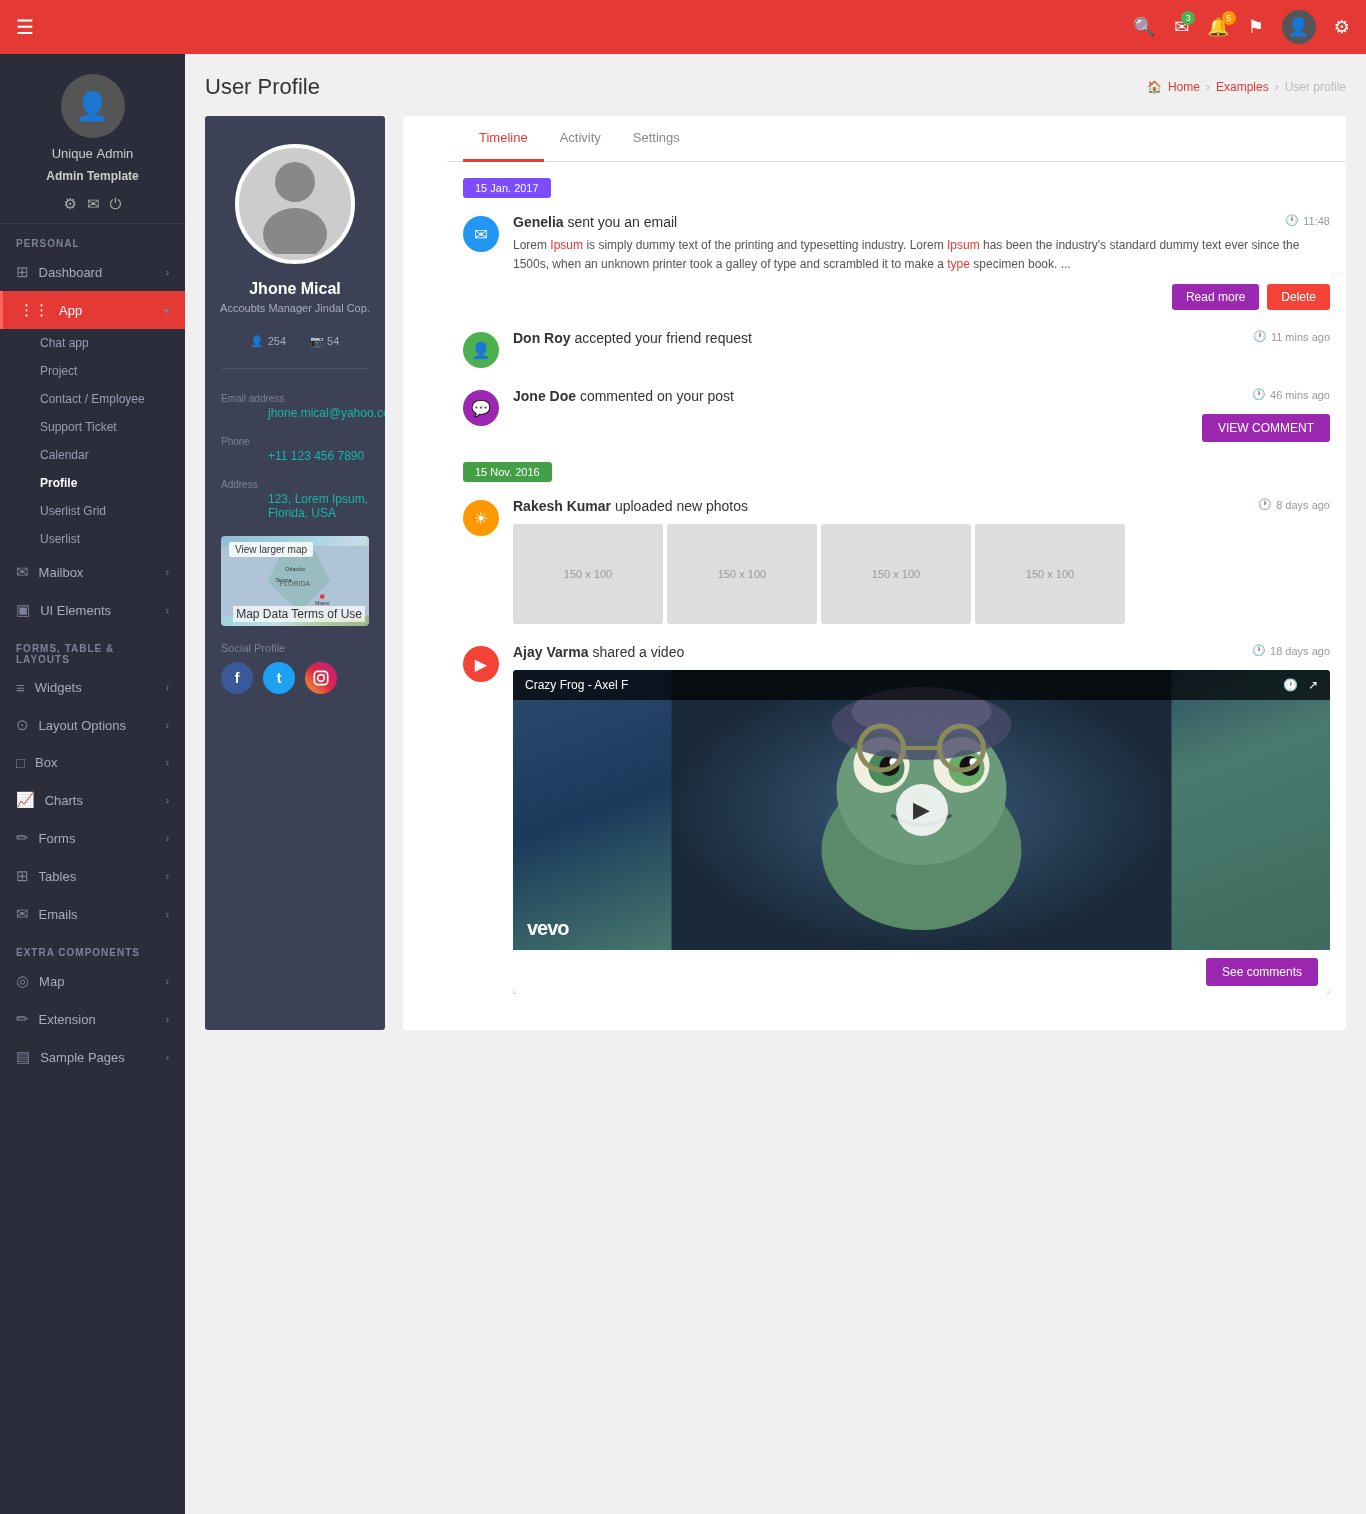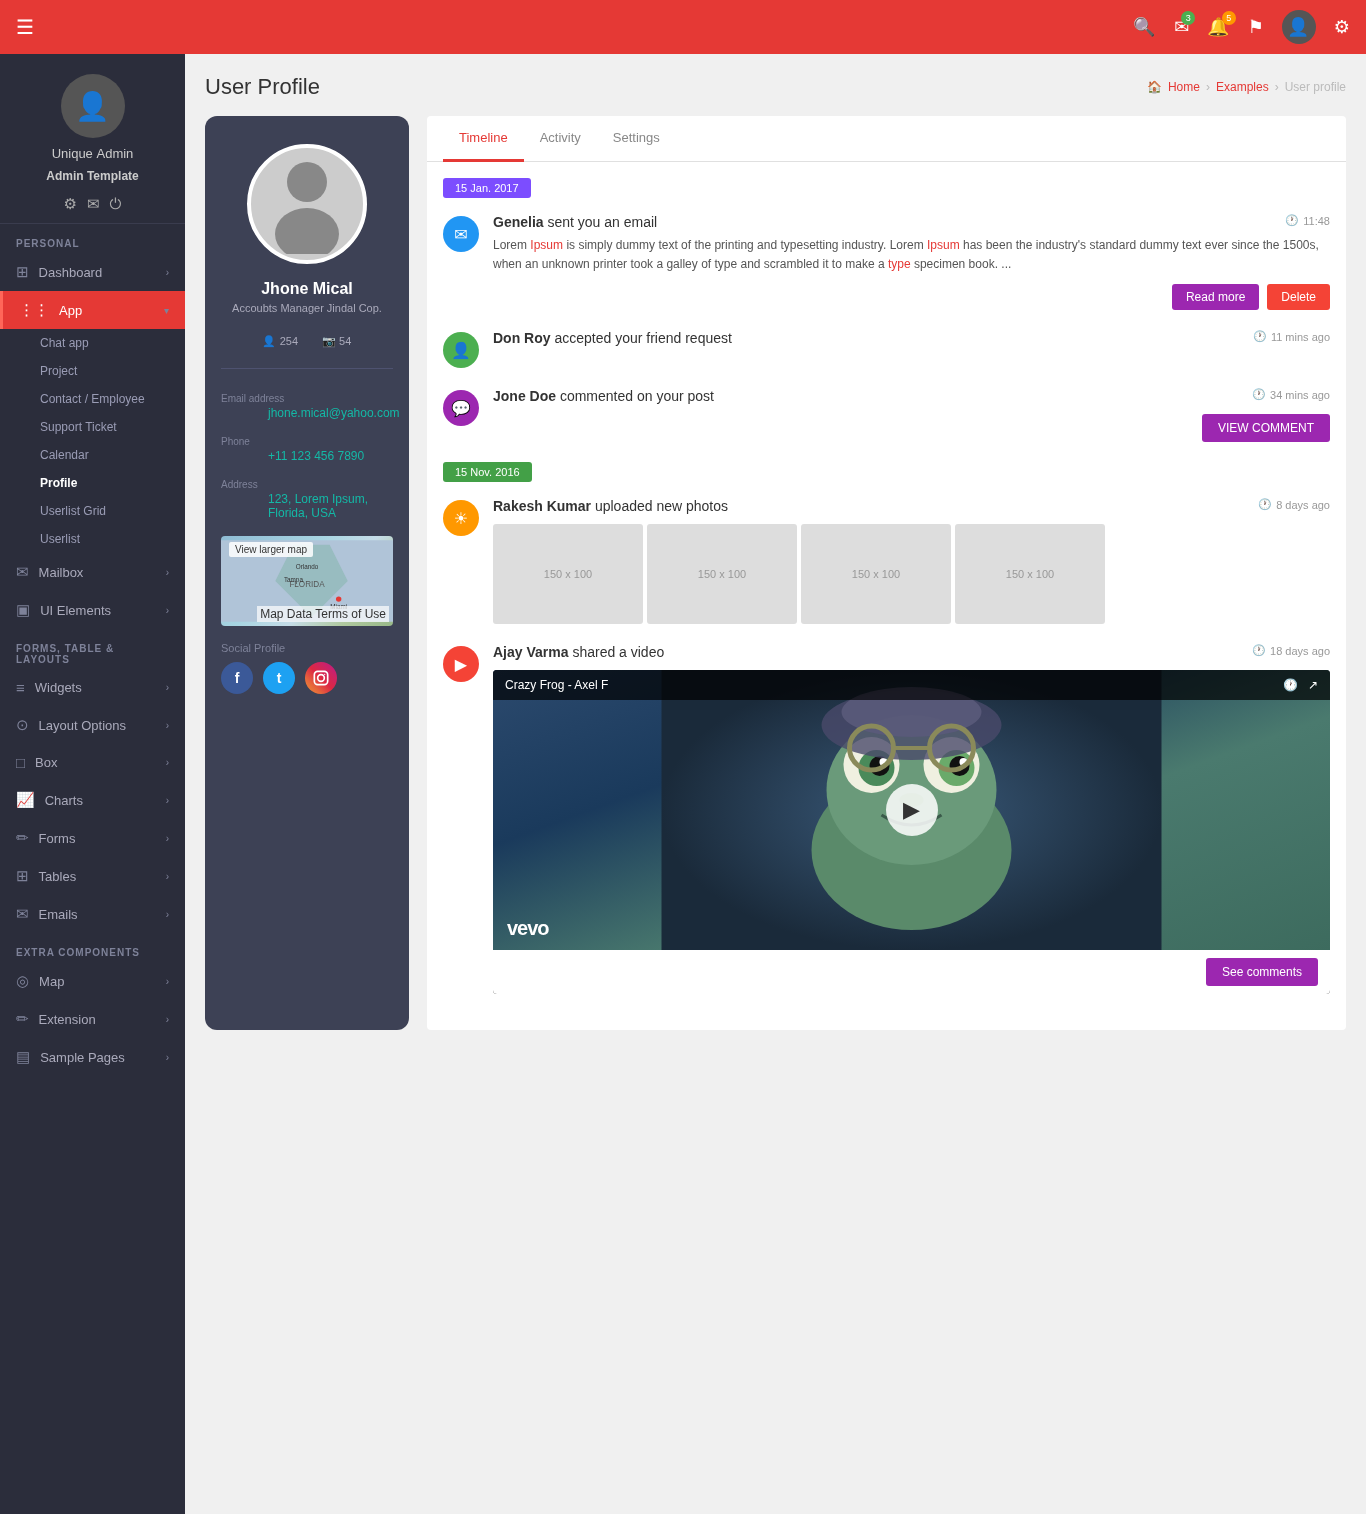--- a/index.html
+++ b/index.html
@@ -93,22 +93,22 @@
       margin-bottom: 16px;
     }
     .page-title { font-size: 22px; color: #333; font-weight: 400; }
     .breadcrumb { display: flex; align-items: center; gap: 6px; font-size: 12px; color: #999; }
     .breadcrumb a { color: #e53935; text-decoration: none; }
     .breadcrumb span { color: #bbb; }
 
     
     .profile-layout { display: flex; gap: 18px; }
     .profile-card {
-      width: 204px; flex-shrink: 0;
-      background: #3d4155; border-radius: 12px; overflow: hidden;
+      width: 180px; flex-shrink: 0;
+      background: #3d4155; border-radius: 3px; overflow: hidden;
       padding-bottom: 16px;
     }
     .profile-card-photo {
       display: flex; justify-content: center; padding: 28px 0 16px;
     }
     .profile-avatar {
       width: 120px; height: 120px; border-radius: 50%;
       background: #ccc; border: 4px solid #fff;
       display: flex; align-items: center; justify-content: center;
       font-size: 48px; color: #888; overflow: hidden;
@@ -153,21 +153,21 @@
     .social-btn {
       width: 32px; height: 32px; border-radius: 50%;
       display: flex; align-items: center; justify-content: center;
       font-size: 14px; color: #fff; cursor: pointer; font-weight: 700;
     }
     .social-fb { background: #3b5998; }
     .social-tw { background: #1da1f2; }
     .social-ig { background: linear-gradient(45deg, #f09433, #e6683c, #dc2743, #cc2366, #bc1888); }
 
     
-    .timeline-panel { flex: 1; background: #fff; border-radius: 4px; overflow: hidden; }
+    .timeline-panel { flex: 1; background: #fff; border-radius: 4px; overflow: hidden; padding-left: 44px; }
     .timeline-tabs {
       display: flex; border-bottom: 1px solid #e0e0e0; padding: 0 16px;
     }
     .timeline-tab {
       padding: 14px 16px; font-size: 13px; color: #888; cursor: pointer;
       border-bottom: 3px solid transparent; margin-bottom: -1px;
     }
     .timeline-tab.active { color: #e53935; border-bottom-color: #e53935; }
 
     .timeline-body { padding: 16px; }
@@ -514,21 +514,21 @@
           <div class="timeline-entry">
             <div class="te-icon-wrap te-icon-purple">💬</div>
             <div class="te-content">
               <div class="te-header">
                 <div class="te-title">
                   <strong>Jone Doe</strong>
                   <span> commented on your post</span>
                 </div>
                 <div class="te-time">
                   <span>🕐</span>
-                  <span>34 mins ago</span>
+                  <span>46 mins ago</span>
                 </div>
               </div>
               <div class="te-actions">
                 <button class="te-btn te-btn-view">VIEW COMMENT</button>
               </div>
             </div>
           </div>
 
           
           <div class="date-badge green">15 Nov. 2016</div>

